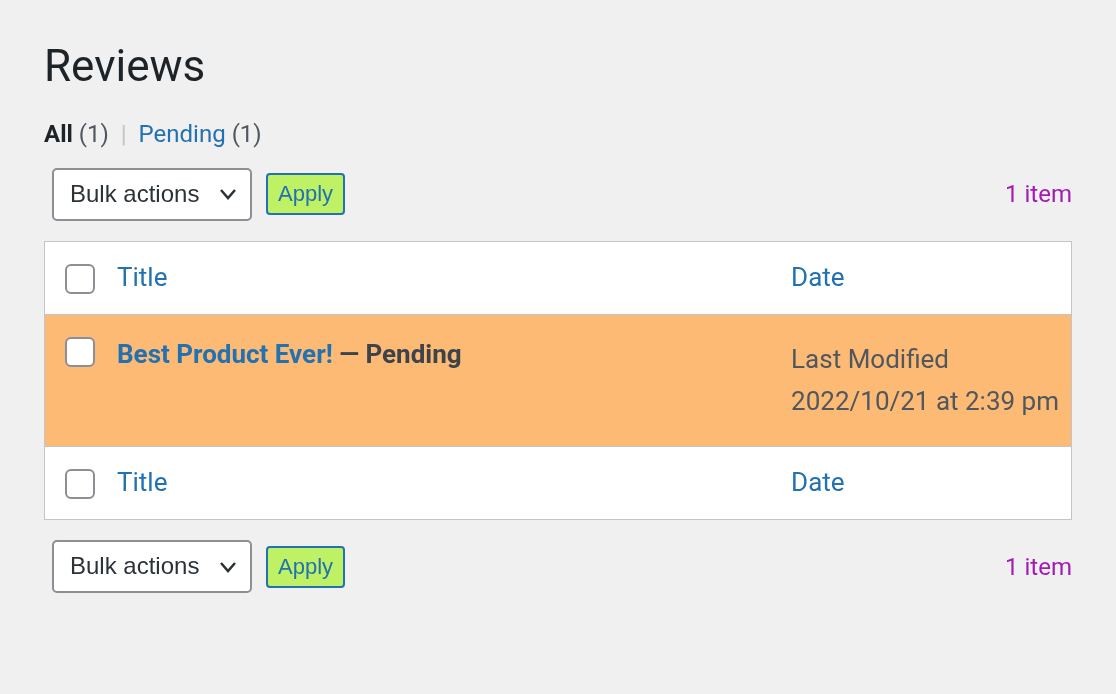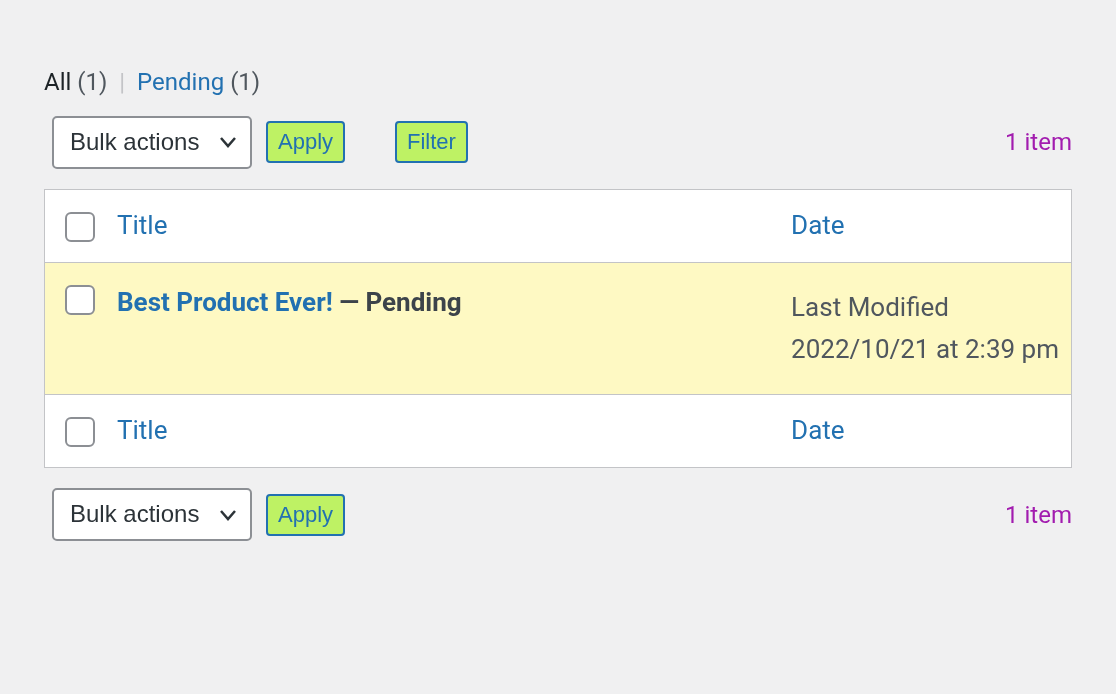--- a/index.html
+++ b/index.html
@@ -34,21 +34,21 @@
     }
     .btn-add {
       background: #fff;
       padding: 8px 18px;
     }
     .subsubsub {
       font-size: 24px;
       margin-bottom: 20px;
       color: #50575e;
     }
-    .subsubsub .strong-label { font-weight: 400; color: #1d2327; }
+    .subsubsub .strong-label { font-weight: 700; color: #1d2327; }
     .subsubsub .count { color: #50575e; }
     .subsubsub .sep { color: #c3c4c7; margin: 0 6px; }
     .subsubsub a { color: #2271b1; text-decoration: none; }
     .tablenav {
       display: flex;
       align-items: center;
       gap: 14px;
       margin-bottom: 20px;
     }
     .tablenav.bottom { margin-top: 20px; margin-bottom: 0; }
@@ -103,41 +103,42 @@
     .list-table thead tr { border-bottom: 1px solid #c3c4c7; }
     .list-table tfoot tr { border-top: 1px solid #c3c4c7; }
     .check-col { width: 60px; text-align: center; padding: 20px 10px 20px 20px !important; }
     .title-col { width: auto; }
     .date-col { width: 200px; }
     .sortable { color: #2271b1; cursor: pointer; }
     .list-table tbody td {
       padding: 24px 12px;
       font-size: 26px;
     }
-    .list-table tbody tr.status-pending { background: #fef9c3; }
+    .list-table tbody tr.status-pending { background: #fdba74; }
     .row-title { color: #2271b1; font-weight: 700; text-decoration: none; }
     .post-state { color: #3c434a; font-weight: 700; }
     .date-cell { color: #50575e; font-size: 24px; line-height: 1.6; }
     .date-cell .nowrap { white-space: nowrap; }
     input.cb {
       appearance: none;
       -webkit-appearance: none;
       width: 30px;
       height: 30px;
       border: 2px solid #8c8f94;
       border-radius: 6px;
       background: #fff;
       cursor: pointer;
       vertical-align: middle;
     }
   </style>
 </head>
 <body>
 
 <div class="heading-row">
+  <h1 class="page-title">Reviews</h1>
 </div>
 
 <div class="subsubsub">
   <span class="strong-label">All</span>
   <span class="count">(1)</span>
   <span class="sep">|</span>
   <a href="#">Pending</a>
   <span class="count">(1)</span>
 </div>
 
@@ -147,21 +148,20 @@
       <option>Bulk actions</option>
     </select>
     <span class="select-caret">
       <svg viewBox="0 0 20 20" width="20" height="20">
           <path d="M3 6l7 8 7-8" fill="none" stroke="#2c3338" stroke-width="2.5"></path>
         </svg>
     </span>
   </span>
   <button class="btn">Apply</button>
   <span class="spacer-sm"></span>
-  <button class="btn">Filter</button>
   <span class="item-count">1 item</span>
 </div>
 
 <table class="list-table">
   <thead>
     <tr>
       <th class="check-col"><input type="checkbox" class="cb" style=""></th>
       <th class="title-col"><span class="sortable">Title</span></th>
       <th class="date-col"><span class="sortable">Date</span></th>
     </tr>

